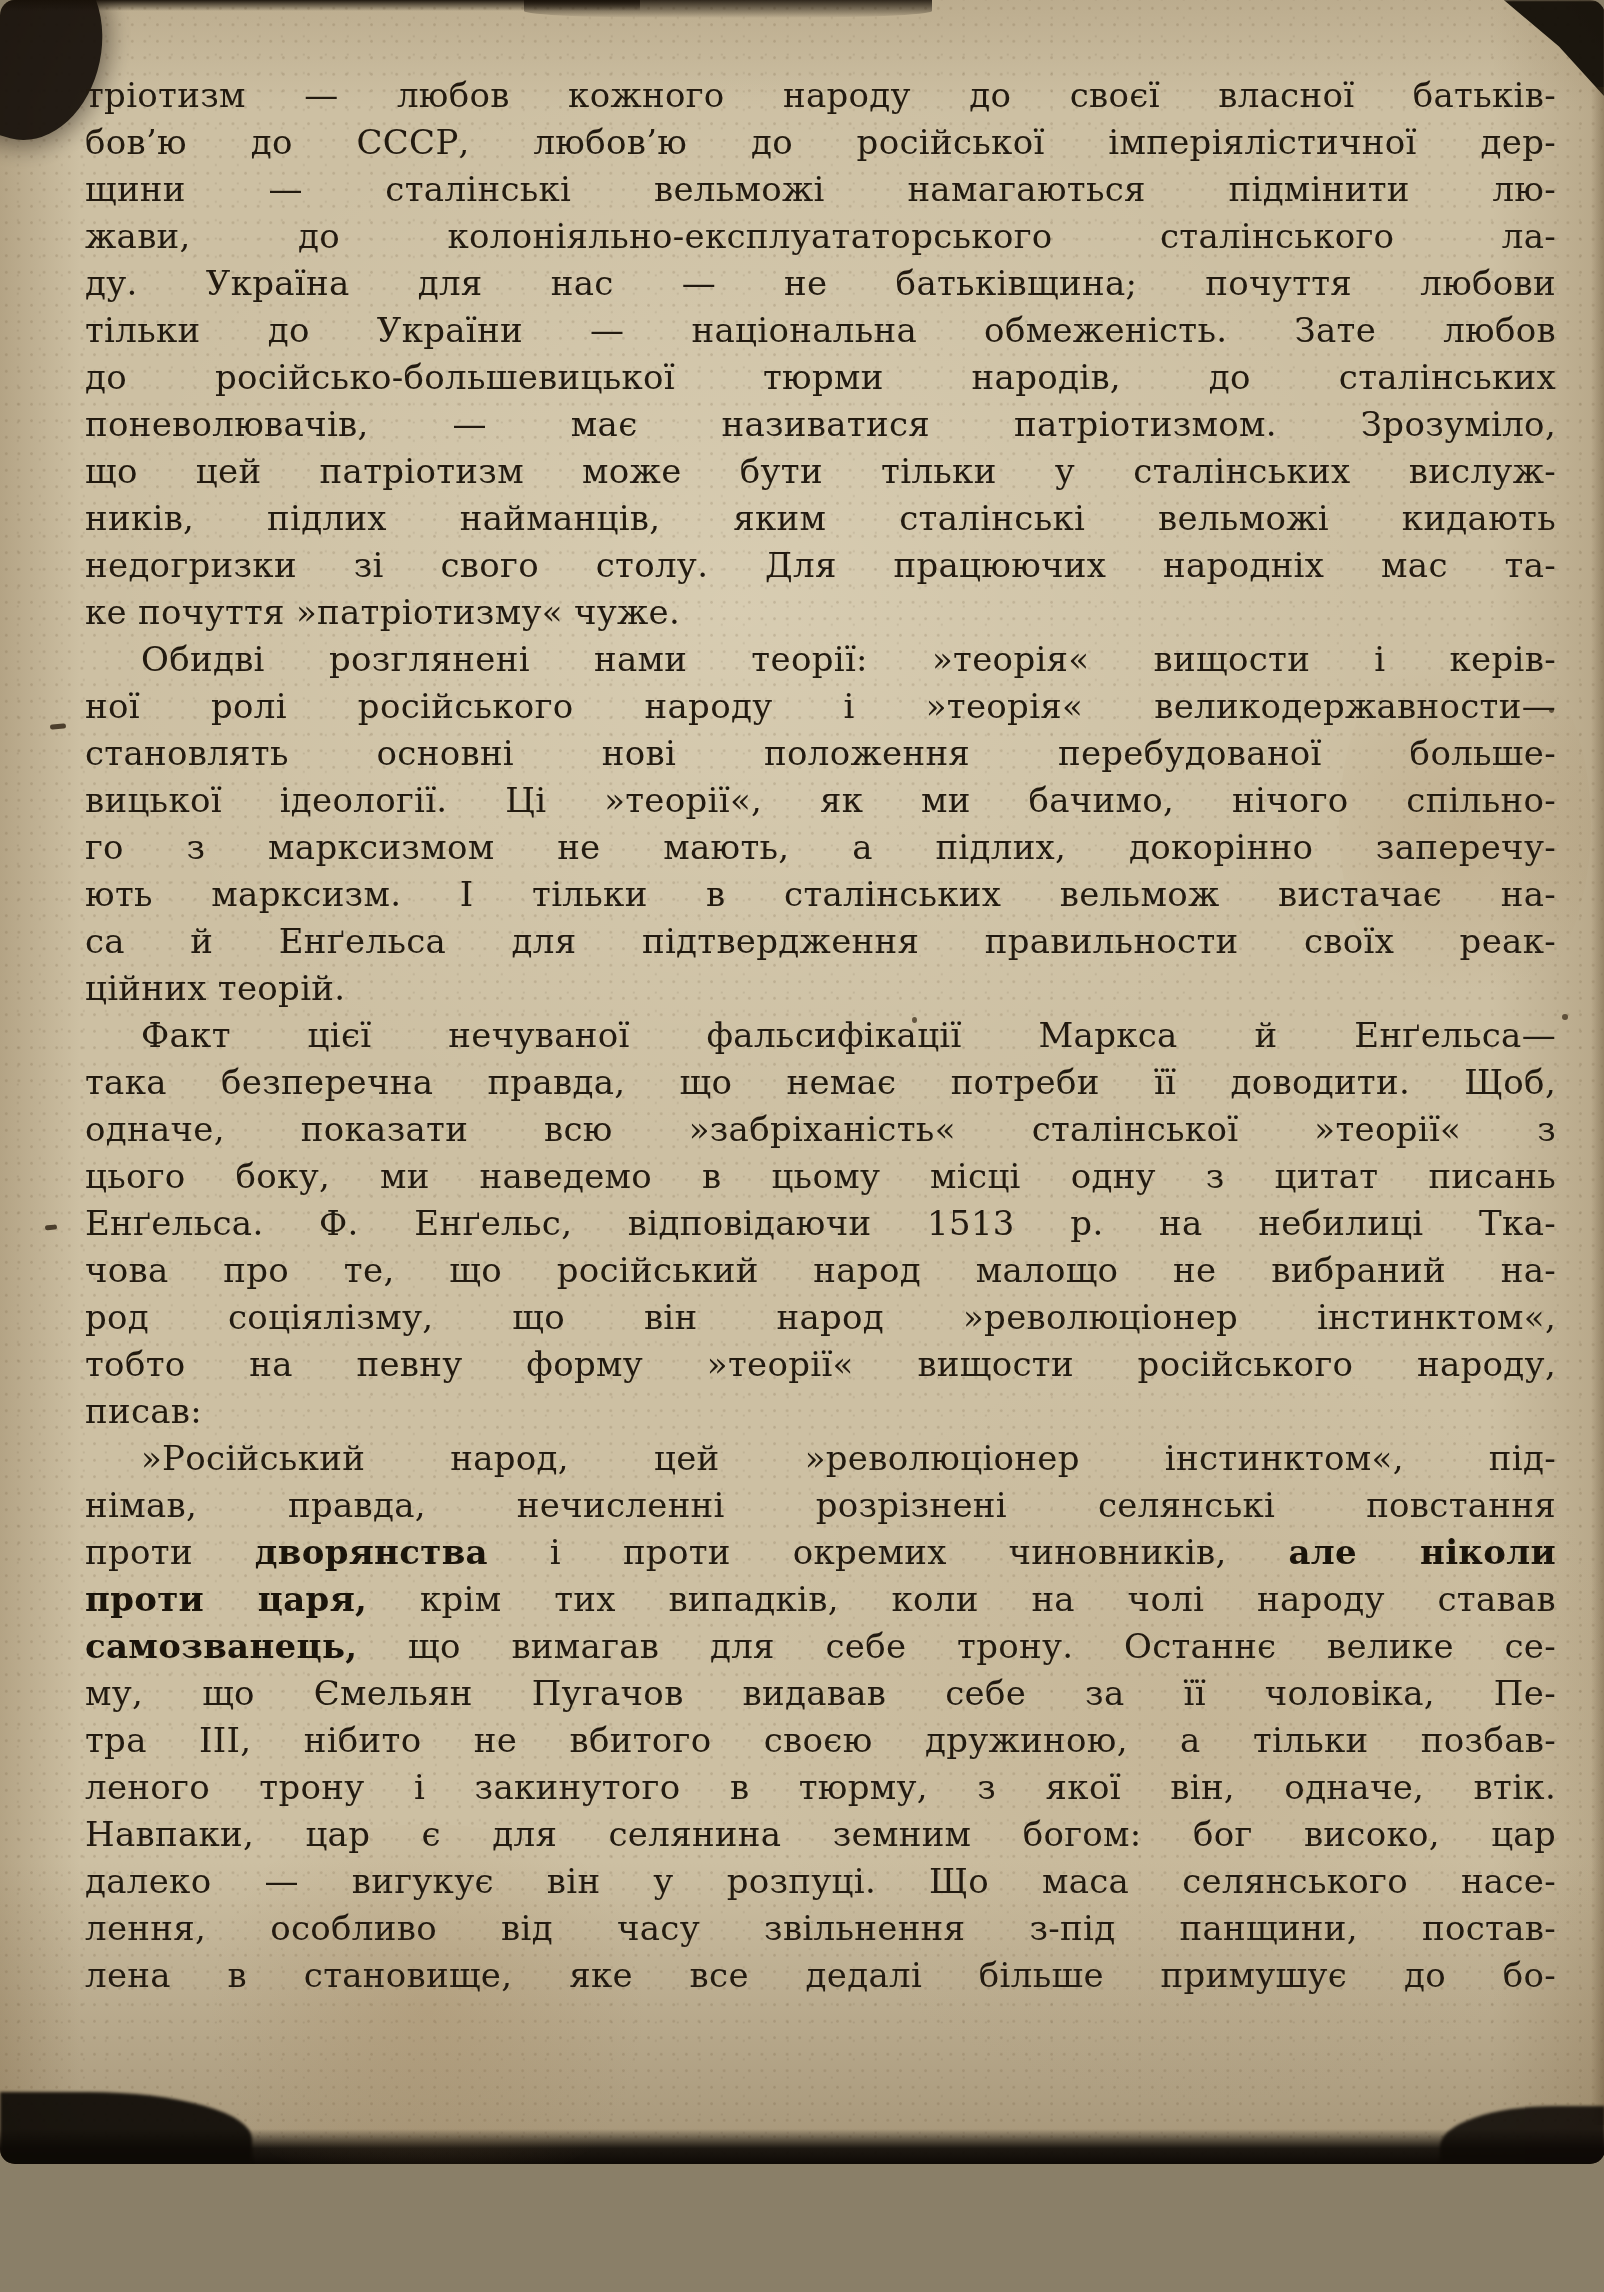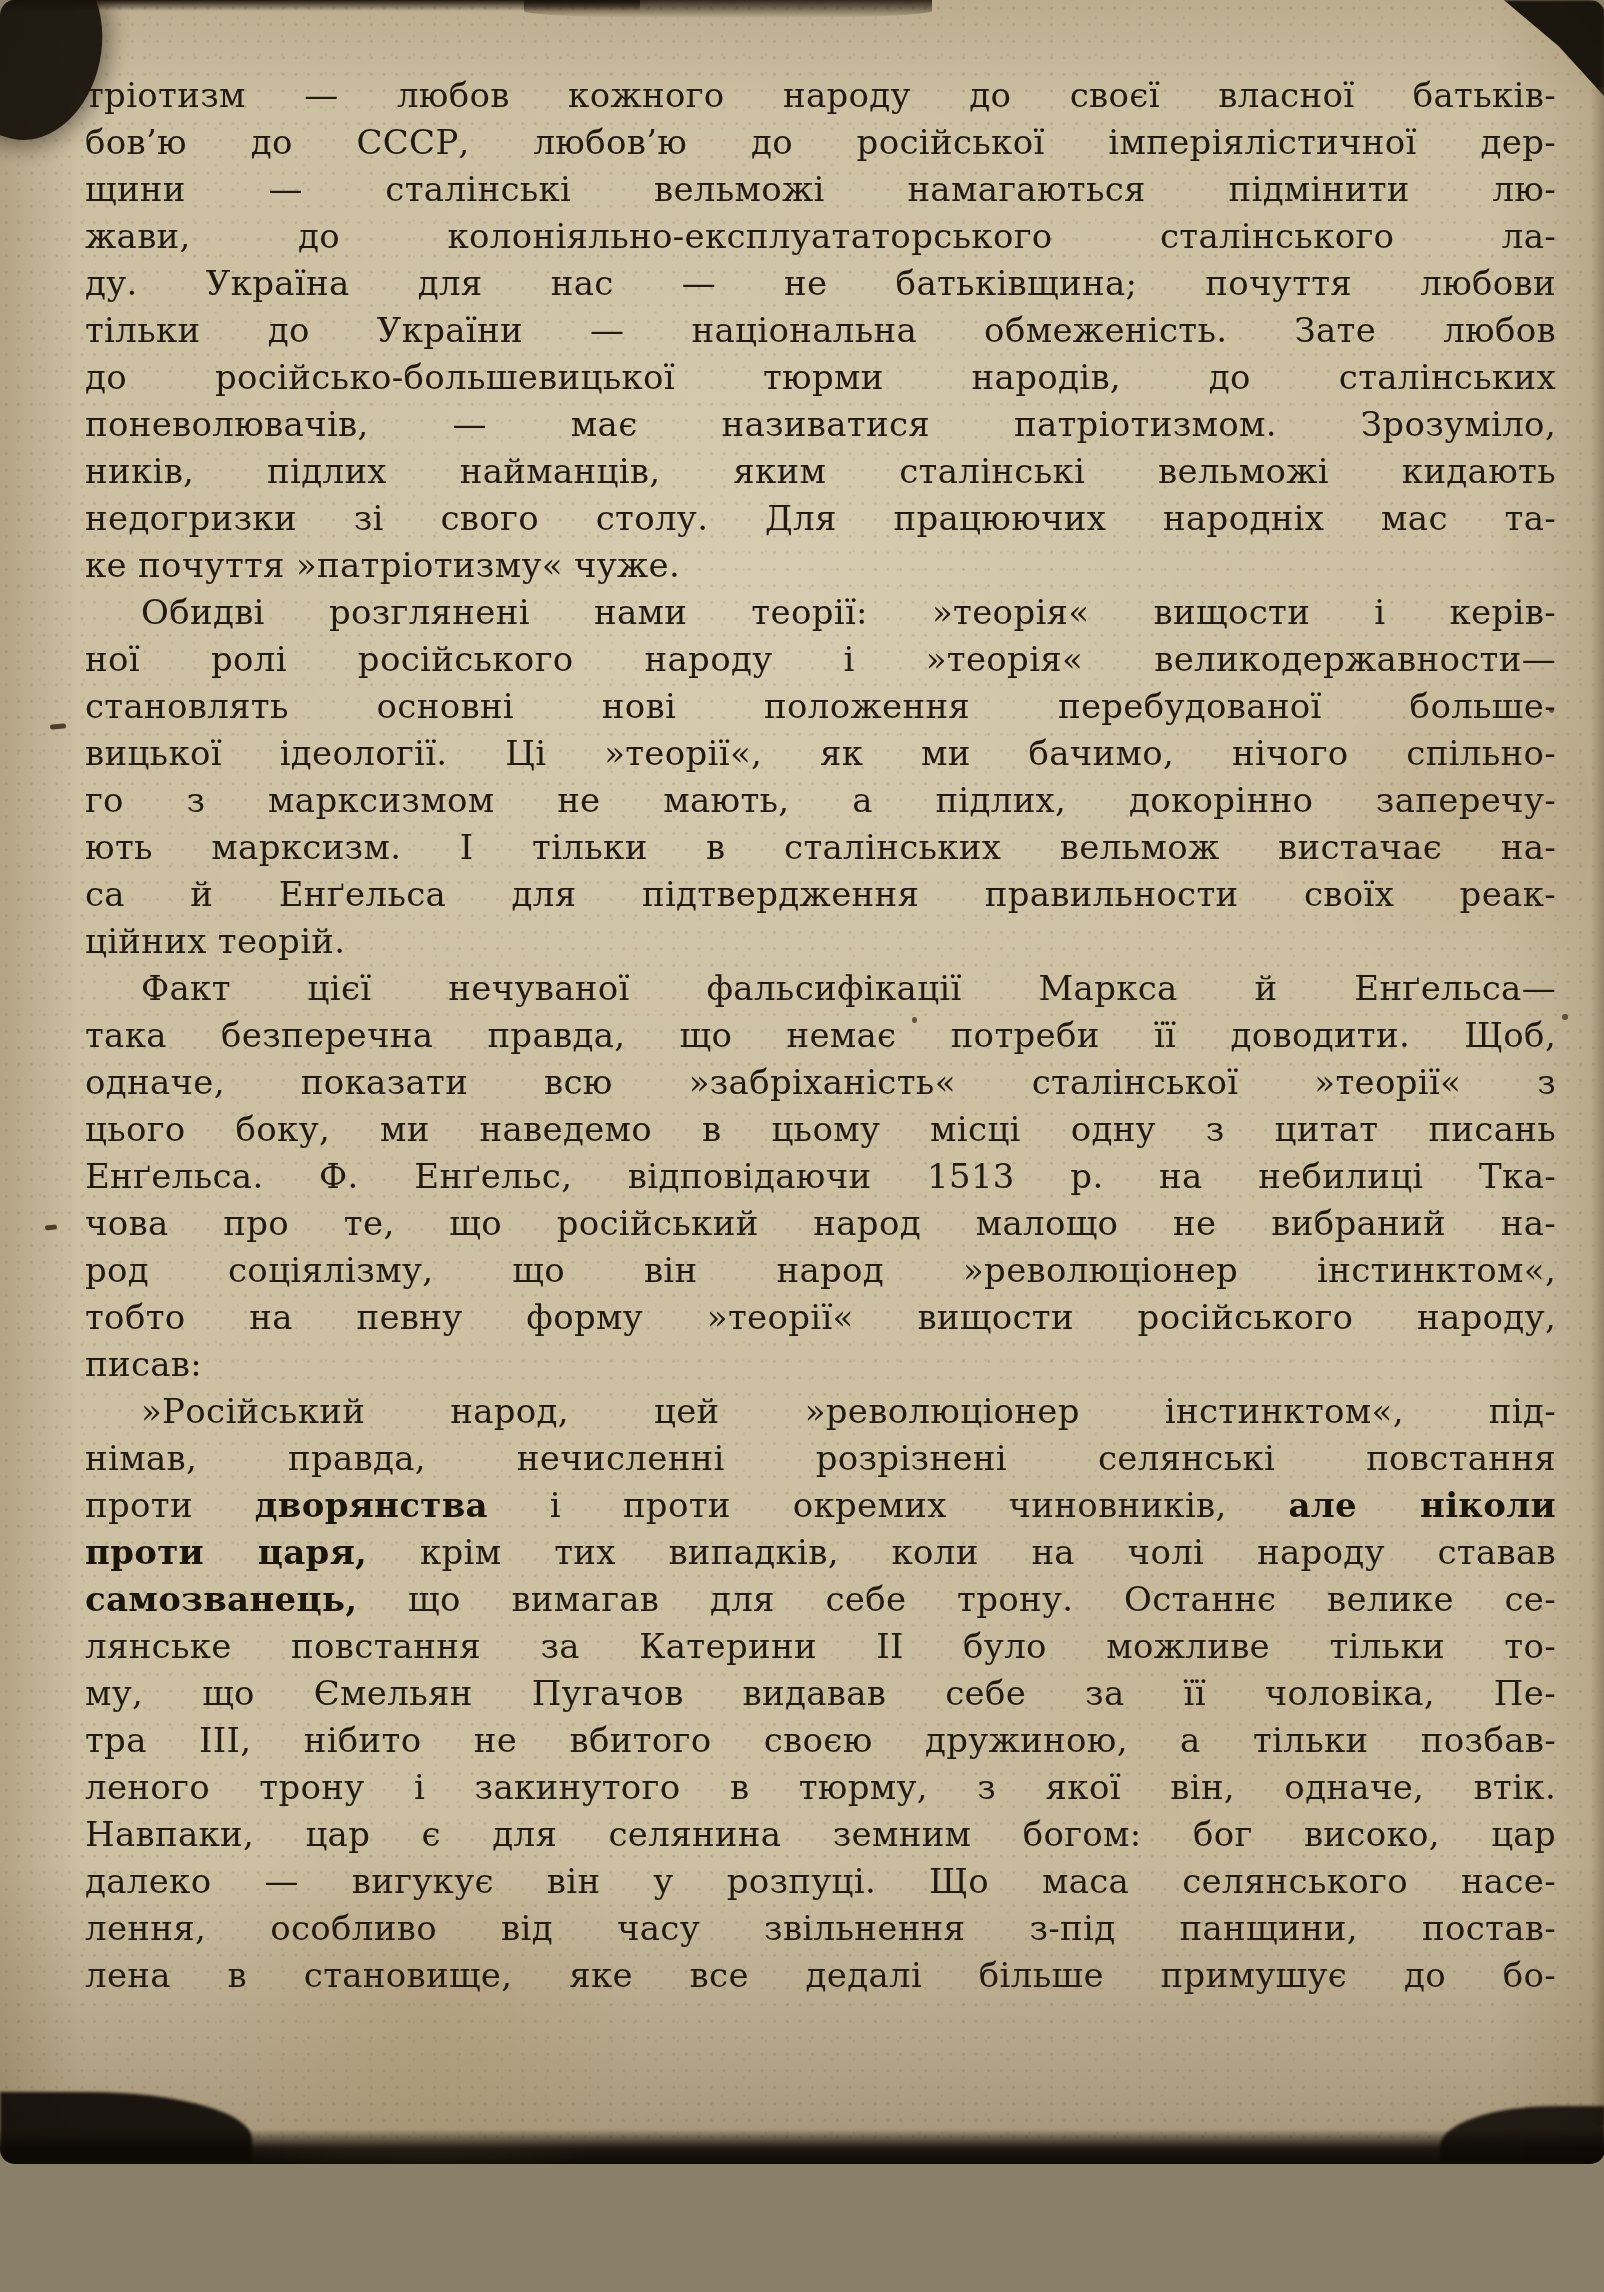--- a/index.html
+++ b/index.html
@@ -144,20 +144,21 @@
   <div class="text-block" id="text-column">
       <div class="paragraph">
         <div class="line"><span>тріотизм — любов кожного народу до своєї власної батьків-</span></div>
         <div class="line"><span>бов’ю до СССР, любов’ю до російської імперіялістичної дер-</span></div>
         <div class="line"><span>щини — сталінські вельможі намагаються підмінити лю-</span></div>
         <div class="line"><span>жави, до колоніяльно-експлуататорського сталінського ла-</span></div>
         <div class="line"><span>ду. Україна для нас — не батьківщина; почуття любови</span></div>
         <div class="line"><span>тільки до України — національна обмеженість. Зате любов</span></div>
         <div class="line"><span>до російсько-большевицької тюрми народів, до сталінських</span></div>
         <div class="line"><span>поневолювачів, — має називатися патріотизмом. Зрозуміло,</span></div>
+        <div class="line"><span>що цей патріотизм може бути тільки у сталінських вислуж-</span></div>
         <div class="line"><span>ників, підлих найманців, яким сталінські вельможі кидають</span></div>
         <div class="line"><span>недогризки зі свого столу. Для працюючих народніх мас та-</span></div>
         <div class="line last"><span>ке почуття »патріотизму« чуже.</span></div>
       </div>
       <div class="paragraph">
         <div class="line indent"><span>Обидві розглянені нами теорії: »теорія« вищости і керів-</span></div>
         <div class="line"><span>ної ролі російського народу і »теорія« великодержавности—</span></div>
         <div class="line"><span>становлять основні нові положення перебудованої больше-</span></div>
         <div class="line"><span>вицької ідеології. Ці »теорії«, як ми бачимо, нічого спільно-</span></div>
         <div class="line"><span>го з марксизмом не мають, а підлих, докорінно заперечу-</span></div>
@@ -175,21 +176,20 @@
         <div class="line"><span>род соціялізму, що він народ »революціонер інстинктом«,</span></div>
         <div class="line"><span>тобто на певну форму »теорії« вищости російського народу,</span></div>
         <div class="line last"><span>писав:</span></div>
       </div>
       <div class="paragraph">
         <div class="line indent"><span>»Російський народ, цей »революціонер інстинктом«, під-</span></div>
         <div class="line"><span>німав, правда, нечисленні розрізнені селянські повстання</span></div>
         <div class="line"><span>проти </span><span class="bold">дворянства</span><span> і проти окремих чиновників, </span><span class="bold">але ніколи</span></div>
         <div class="line"><span class="bold">проти царя,</span><span> крім тих випадків, коли на чолі народу ставав</span></div>
         <div class="line"><span class="bold">самозванець,</span><span> що вимагав для себе трону. Останнє велике се-</span></div>
-        <div class="line"><span>лянське повстання за Катерини II було можливе тільки то-</span></div>
         <div class="line"><span>му, що Ємельян Пугачов видавав себе за її чоловіка, Пе-</span></div>
         <div class="line"><span>тра III, нібито не вбитого своєю дружиною, а тільки позбав-</span></div>
         <div class="line"><span>леного трону і закинутого в тюрму, з якої він, одначе, втік.</span></div>
         <div class="line"><span>Навпаки, цар є для селянина земним богом: бог високо, цар</span></div>
         <div class="line"><span>далеко — вигукує він у розпуці. Що маса селянського насе-</span></div>
         <div class="line"><span>лення, особливо від часу звільнення з-під панщини, постав-</span></div>
         <div class="line"><span>лена в становище, яке все дедалі більше примушує до бо-</span></div>
       </div>
     </div>
 

